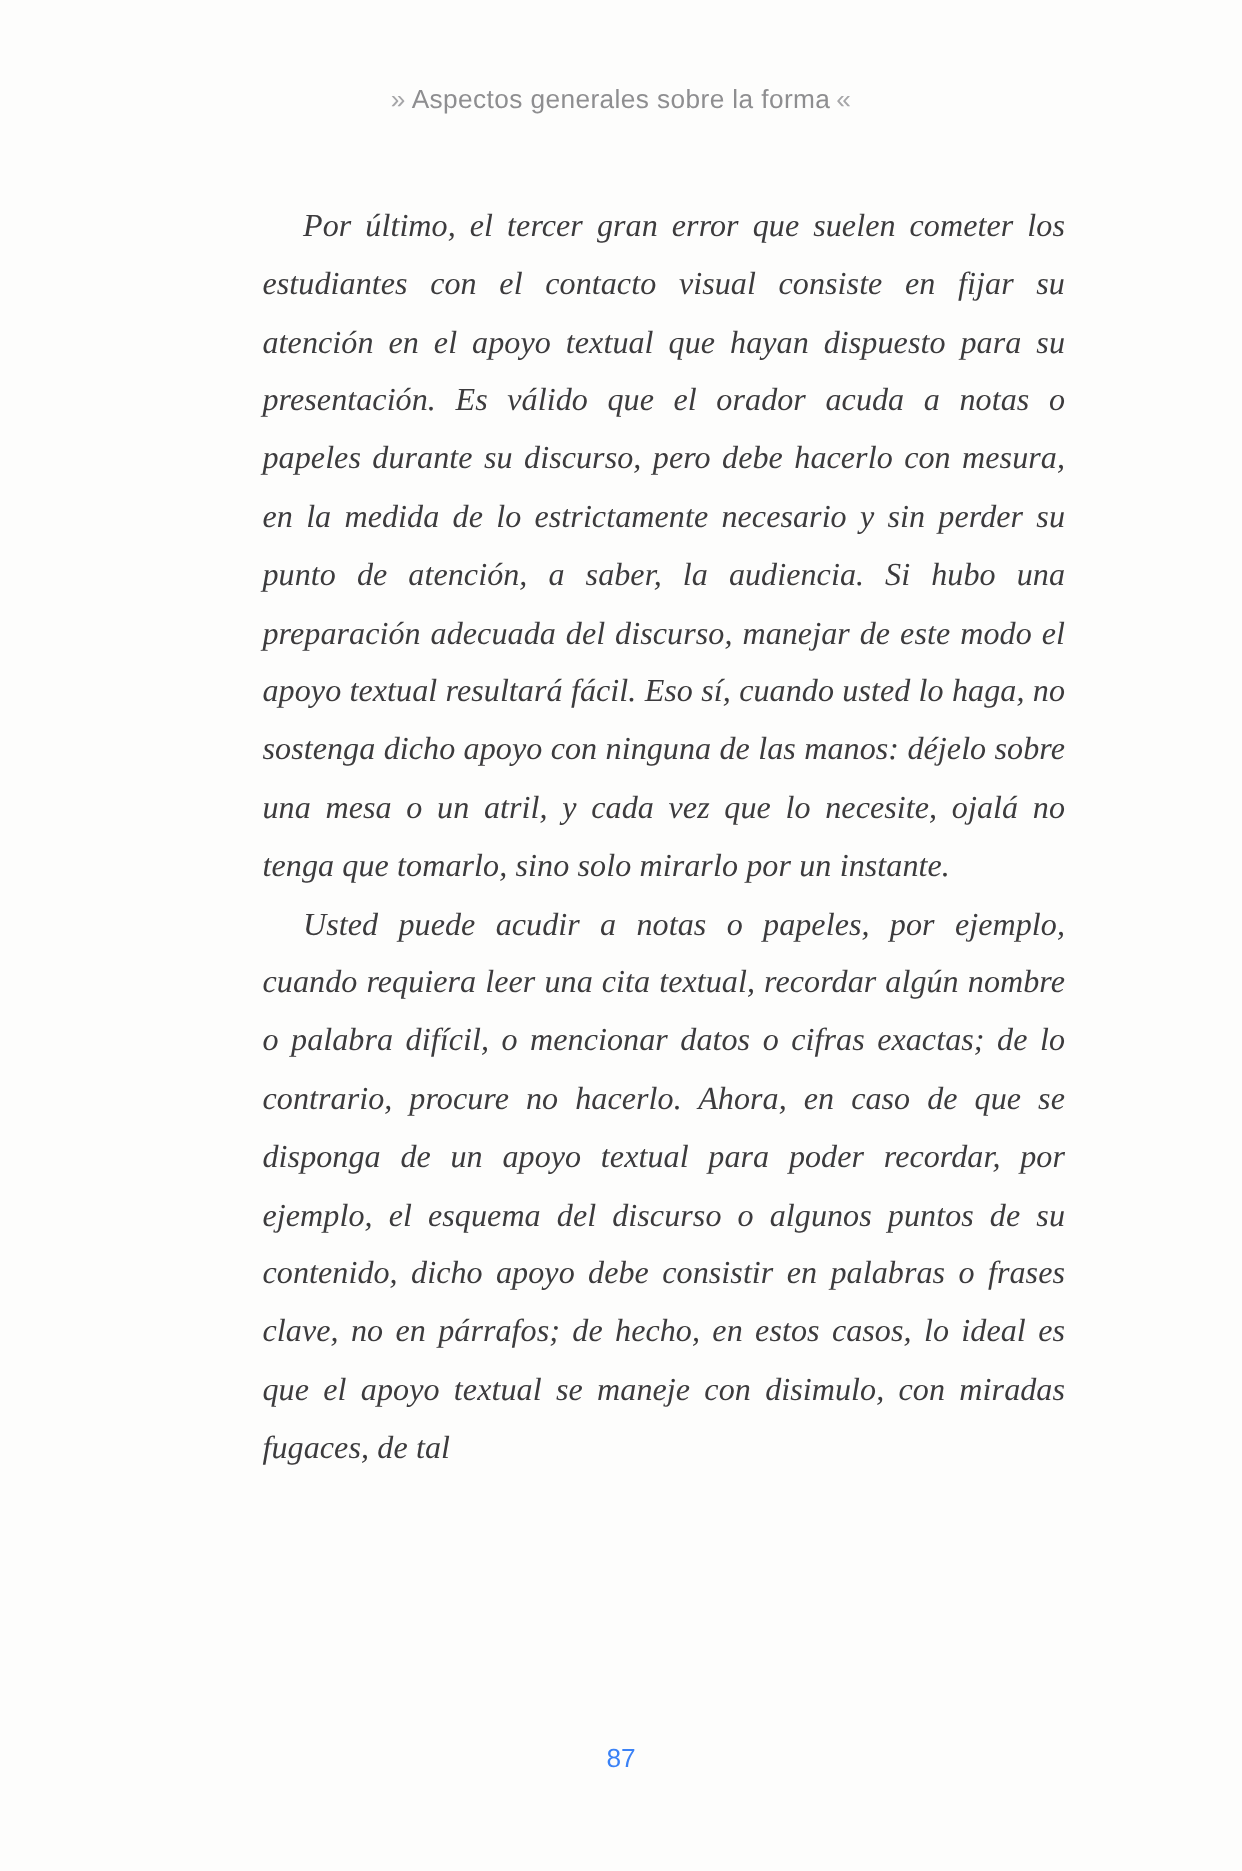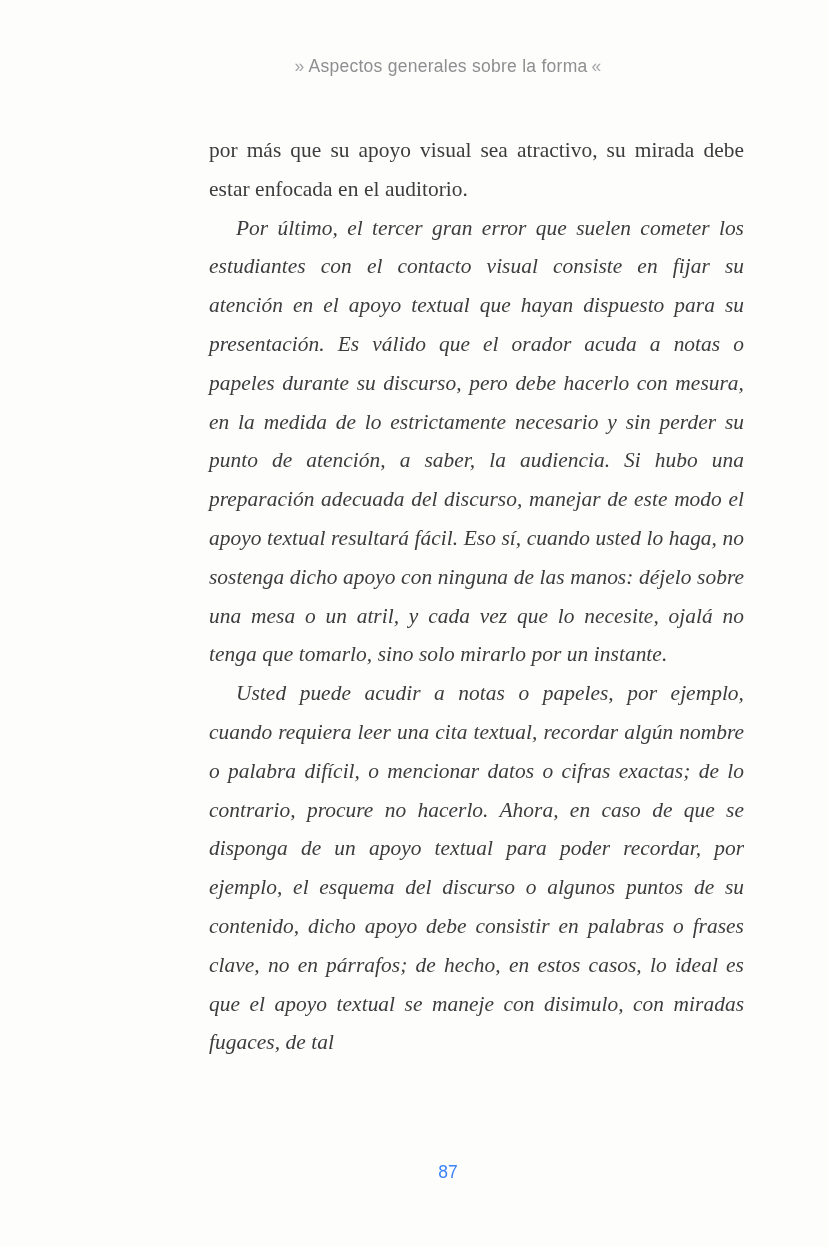--- a/index.html
+++ b/index.html
@@ -13,21 +13,20 @@
     font-family: "Liberation Serif", serif;
     overflow: hidden;
     position: relative;
   }
 
   .page {
     width: 660px;
     height: 1247px;
     position: relative;
     box-sizing: border-box;
-    margin-left: 34px;
   }
 
   
   .running-head {
     position: absolute;
     top: 56px;
     left: 0;
     width: 828px;
     text-align: center;
     font-family: "Liberation Sans", sans-serif;
@@ -90,20 +89,19 @@
 </head>
 <body>
 
 <div class="page">
 
   <div class="running-head">
     <span class="guille">»</span><span>Aspectos generales sobre la forma</span><span class="guille">«</span>
   </div>
 
   <div class="textblock">
-    <p class="para nostretch">por más que su apoyo visual sea atractivo, su mirada debe estar enfocada en el auditorio.</p>
     <p class="para indent nostretch">Por último, el tercer gran error que suelen cometer los estudiantes con el contacto visual consiste en fijar su atención en el apoyo textual que hayan dispuesto para su presentación. Es válido que el orador acuda a notas o papeles durante su discurso, pero debe hacerlo con mesura, en la medida de lo estrictamente necesario y sin perder su punto de atención, a saber, la audiencia. Si hubo una preparación adecuada del discurso, manejar de este modo el apoyo textual resultará fácil. Eso sí, cuando usted lo haga, no sostenga dicho apoyo con ninguna de las manos: déjelo sobre una mesa o un atril, y cada vez que lo necesite, ojalá no tenga que tomarlo, sino solo mirarlo por un instante.</p>
     <p class="para indent nostretch">Usted puede acudir a notas o papeles, por ejemplo, cuando requiera leer una cita textual, recordar algún nombre o palabra difícil, o mencionar datos o cifras exactas; de lo contrario, procure no hacerlo. Ahora, en caso de que se disponga de un apoyo textual para poder recordar, por ejemplo, el esquema del discurso o algunos puntos de su contenido, dicho apoyo debe consistir en palabras o frases clave, no en párrafos; de hecho, en estos casos, lo ideal es que el apoyo textual se maneje con disimulo, con miradas fugaces, de tal</p>
   </div>
 
   <div class="folio">87</div>
 
 </div>
 
 </body></html>

